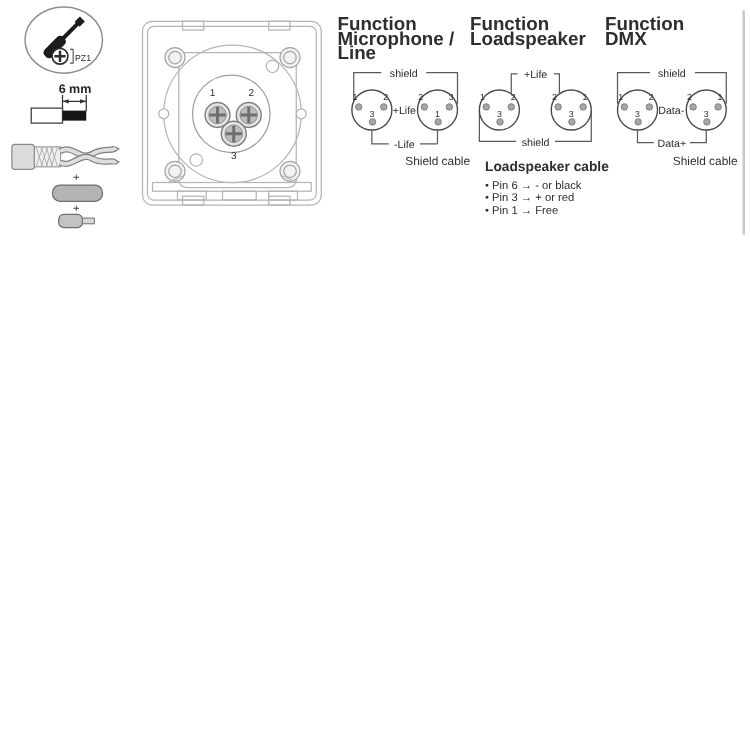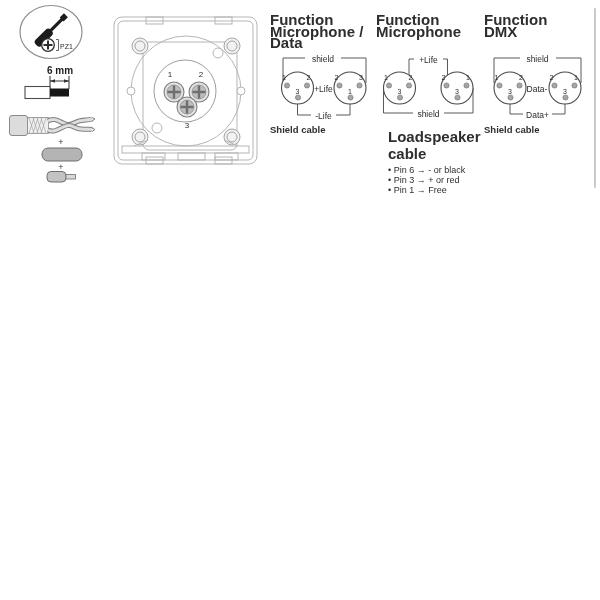--- a/index.html
+++ b/index.html
@@ -1,22 +1,22 @@
 <!DOCTYPE html>
 <html><head>
 <meta charset="utf-8">
 <style>
   html,body{margin:0;padding:0;background:#fff;}
   .stage{position:relative;width:600px;height:600px;background:#ffffff;overflow:hidden;
          font-family:"Liberation Sans",sans-serif;color:#2b2b2b;}
   .abs{position:absolute;}
   .col-title{position:absolute;text-align:left;font-weight:bold;font-size:15px;line-height:11.5px;color:#2e2e2e;}
-  .caption{position:absolute;text-align:left;font-weight:bold;font-size:9.5px;color:#2e2e2e;}
+  .caption{position:absolute;text-align:right;font-weight:normal;font-size:9.5px;color:#2e2e2e;}
   .cable-info{position:absolute;font-size:9px;color:#2e2e2e;}
-  .cable-info .ct{font-weight:bold;font-size:15px;margin-bottom:4px;}
+  .cable-info .ct{font-weight:bold;font-size:11px;margin-bottom:4px;}
   .cable-info .bl{line-height:9.4px;margin-bottom:0.5px;}
   .page-border{position:absolute;left:594px;top:8px;width:2px;height:180px;background:#c9c9c9;border-radius:2px;}
   svg text{font-family:"Liberation Sans",sans-serif;}
   .wire-label{font-size:8.5px;fill:#2b2b2b;}
   .pin-num{font-size:7px;fill:#2b2b2b;}
 </style>
 </head>
 <body>
 
 <div class="stage">
@@ -114,21 +114,21 @@
         <path d="M79 90.5 V103.5 M72.5 97 H85.5" stroke="#6f6f6f" stroke-width="2.4"></path>
       </g>
       <text x="62" y="67" text-anchor="middle" font-size="8px" fill="#2b2b2b">1</text>
       <text x="93" y="67" text-anchor="middle" font-size="8px" fill="#2b2b2b">2</text>
       <text x="79" y="117.5" text-anchor="middle" font-size="8px" fill="#2b2b2b">3</text>
     </g>
   </svg>
 
   <div class="col-title" style="left:270px;top:14px;width:106px;">
     <div>Function</div>
-    <div>Microphone / Data</div>
+    <div>Microphone / Line</div>
   </div>
   <svg class="abs" style="left:270px;top:50px;" width="106" height="75" viewBox="0 0 106 75">
     <g fill="none" stroke="#5a5a5a" stroke-width="1">
       <path d="M13 33 V8 H96 V33"></path>
       <path d="M43.5 38 H64"></path>
       <path d="M27.5 54 V65 H80 V65 M80 65 V54"></path>
     </g>
     <rect x="35" y="3" width="36" height="10" fill="#fff"></rect>
     <text x="53" y="11.5" text-anchor="middle" class="wire-label">shield</text>
     <rect x="41" y="33" width="25" height="10" fill="#fff"></rect>
@@ -153,21 +153,21 @@
       <circle cx="80.5" cy="47.5" r="2.6" fill="#a6a6a6" stroke="#6e6e6e" stroke-width="0.6"></circle>
       <text x="66.5" y="30" text-anchor="middle" class="pin-num">2</text>
       <text x="91" y="30" text-anchor="middle" class="pin-num">3</text>
       <text x="80" y="43.5" text-anchor="middle" class="pin-num">1</text>
     </g>
   </svg>
   <div class="caption" style="left:270px;top:124px;width:106px;">Shield cable</div>
 
   <div class="col-title" style="left:376px;top:14px;width:106px;">
     <div>Function</div>
-    <div>Microphone</div>
+    <div>Loadspeaker</div>
   </div>
   <svg class="abs" style="left:376px;top:50px;" width="106" height="75" viewBox="0 0 106 75">
     <g fill="none" stroke="#5a5a5a" stroke-width="1">
       <path d="M33 25 V9 H71.5 V25"></path>
       <path d="M7.5 38 V63 H97 V38"></path>
     </g>
     <rect x="38" y="4" width="29" height="10" fill="#fff"></rect>
     <text x="52.5" y="12.5" text-anchor="middle" class="wire-label">+Life</text>
     <rect x="37" y="58" width="31" height="10" fill="#fff"></rect>
     <text x="52.5" y="66.5" text-anchor="middle" class="wire-label">shield</text>

